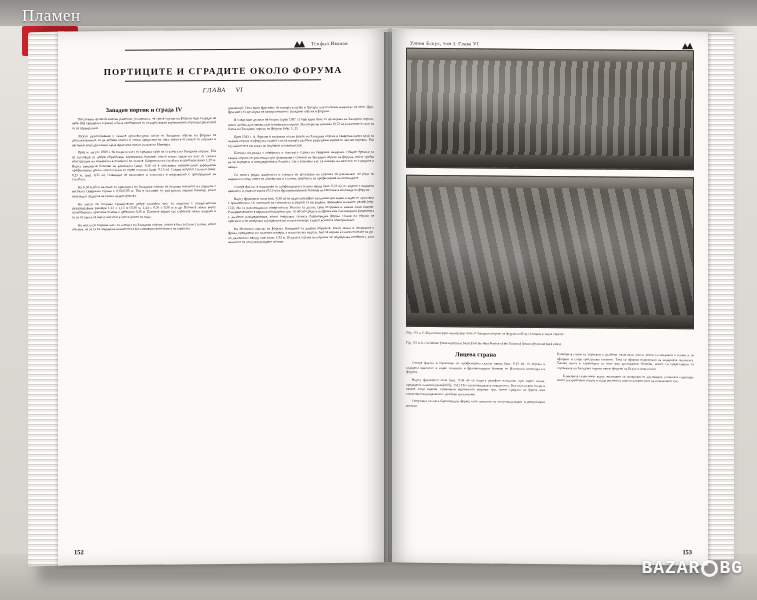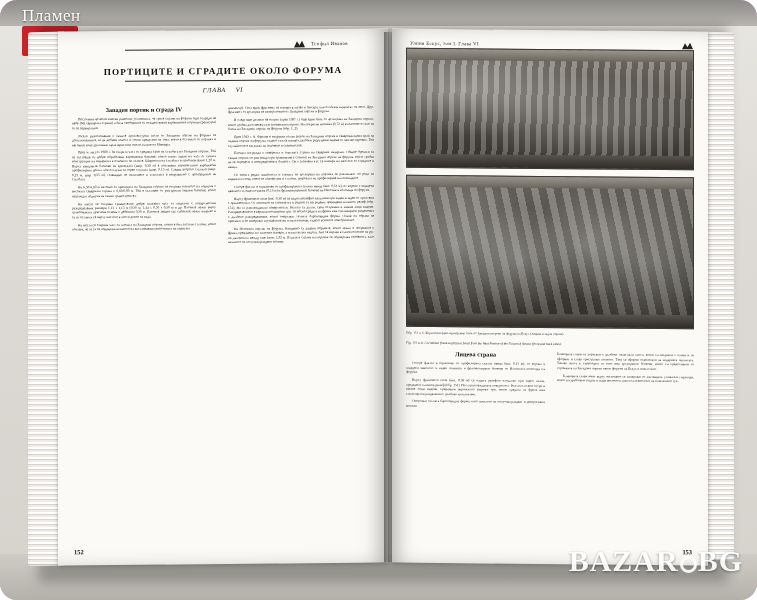--- a/index.html
+++ b/index.html
@@ -1,41 +1,41 @@
 <!DOCTYPE html>
 <html><head>
 <meta charset="utf-8">
 <style>
   html,body{margin:0;padding:0;}
   body{
     width:757px;height:600px;overflow:hidden;
     background:#ffffff;
     font-family:"Liberation Serif", serif;
   }
-  #stage{position:relative;width:757px;height:600px;overflow:hidden;background:#d946ef;border-radius:17px;}
+  #stage{position:relative;width:757px;height:600px;overflow:hidden;background:#d946ef;}
 
   
   .backdrop{position:absolute;inset:0;background:
      linear-gradient(180deg,#e8e6e2 0%, #dedbd6 35%, #d6d2cc 100%);}
   .backdrop-dark{position:absolute;left:0;top:0;width:757px;height:26px;
      background:linear-gradient(180deg,#8d8b88 0%, #b9b6b1 100%);}
   .backdrop-bottom{position:absolute;left:0;bottom:0;width:757px;height:46px;
      background:linear-gradient(180deg,#cfccc6 0%, #b4b1ab 100%);}
 
   
   .wm-top{position:absolute;left:22px;top:6px;color:#fff;font-size:17px;
       font-family:"Liberation Serif",serif;letter-spacing:.5px;text-shadow:0 1px 2px rgba(0,0,0,.5);}
   .wm-badge{position:absolute;left:22px;top:26px;width:56px;height:30px;background:#c8222b;
       border-radius:2px;}
   .wm-badge:after{content:"";position:absolute;left:8px;top:9px;width:40px;height:12px;
       background:repeating-linear-gradient(90deg,#fff 0 6px,transparent 6px 10px);opacity:.85;}
 
   
-  .wm-bz{position:absolute;right:14px;bottom:22px;color:#ffffff;font-size:30px;font-weight:bold;
-      font-family:Liberation Serif, serif;letter-spacing:1px;opacity:.92;
+  .wm-bz{position:absolute;right:14px;bottom:22px;color:#ffffff;font-size:18px;font-weight:bold;
+      font-family:Liberation Mono, monospace;letter-spacing:1px;opacity:.92;
       text-shadow:0 1px 3px rgba(0,0,0,.45);}
   .wm-bz .dot{display:inline-block;width:11px;height:11px;border:3px solid #fff;border-radius:50%;
       margin:0 1px;vertical-align:middle;}
 
   
   .book{position:absolute;left:28px;top:16px;width:706px;height:572px;}
   .book-shadow{position:absolute;left:10px;top:10px;width:690px;height:556px;
       background:rgba(0,0,0,.25);filter:blur(6px);border-radius:4px;}
 
   

